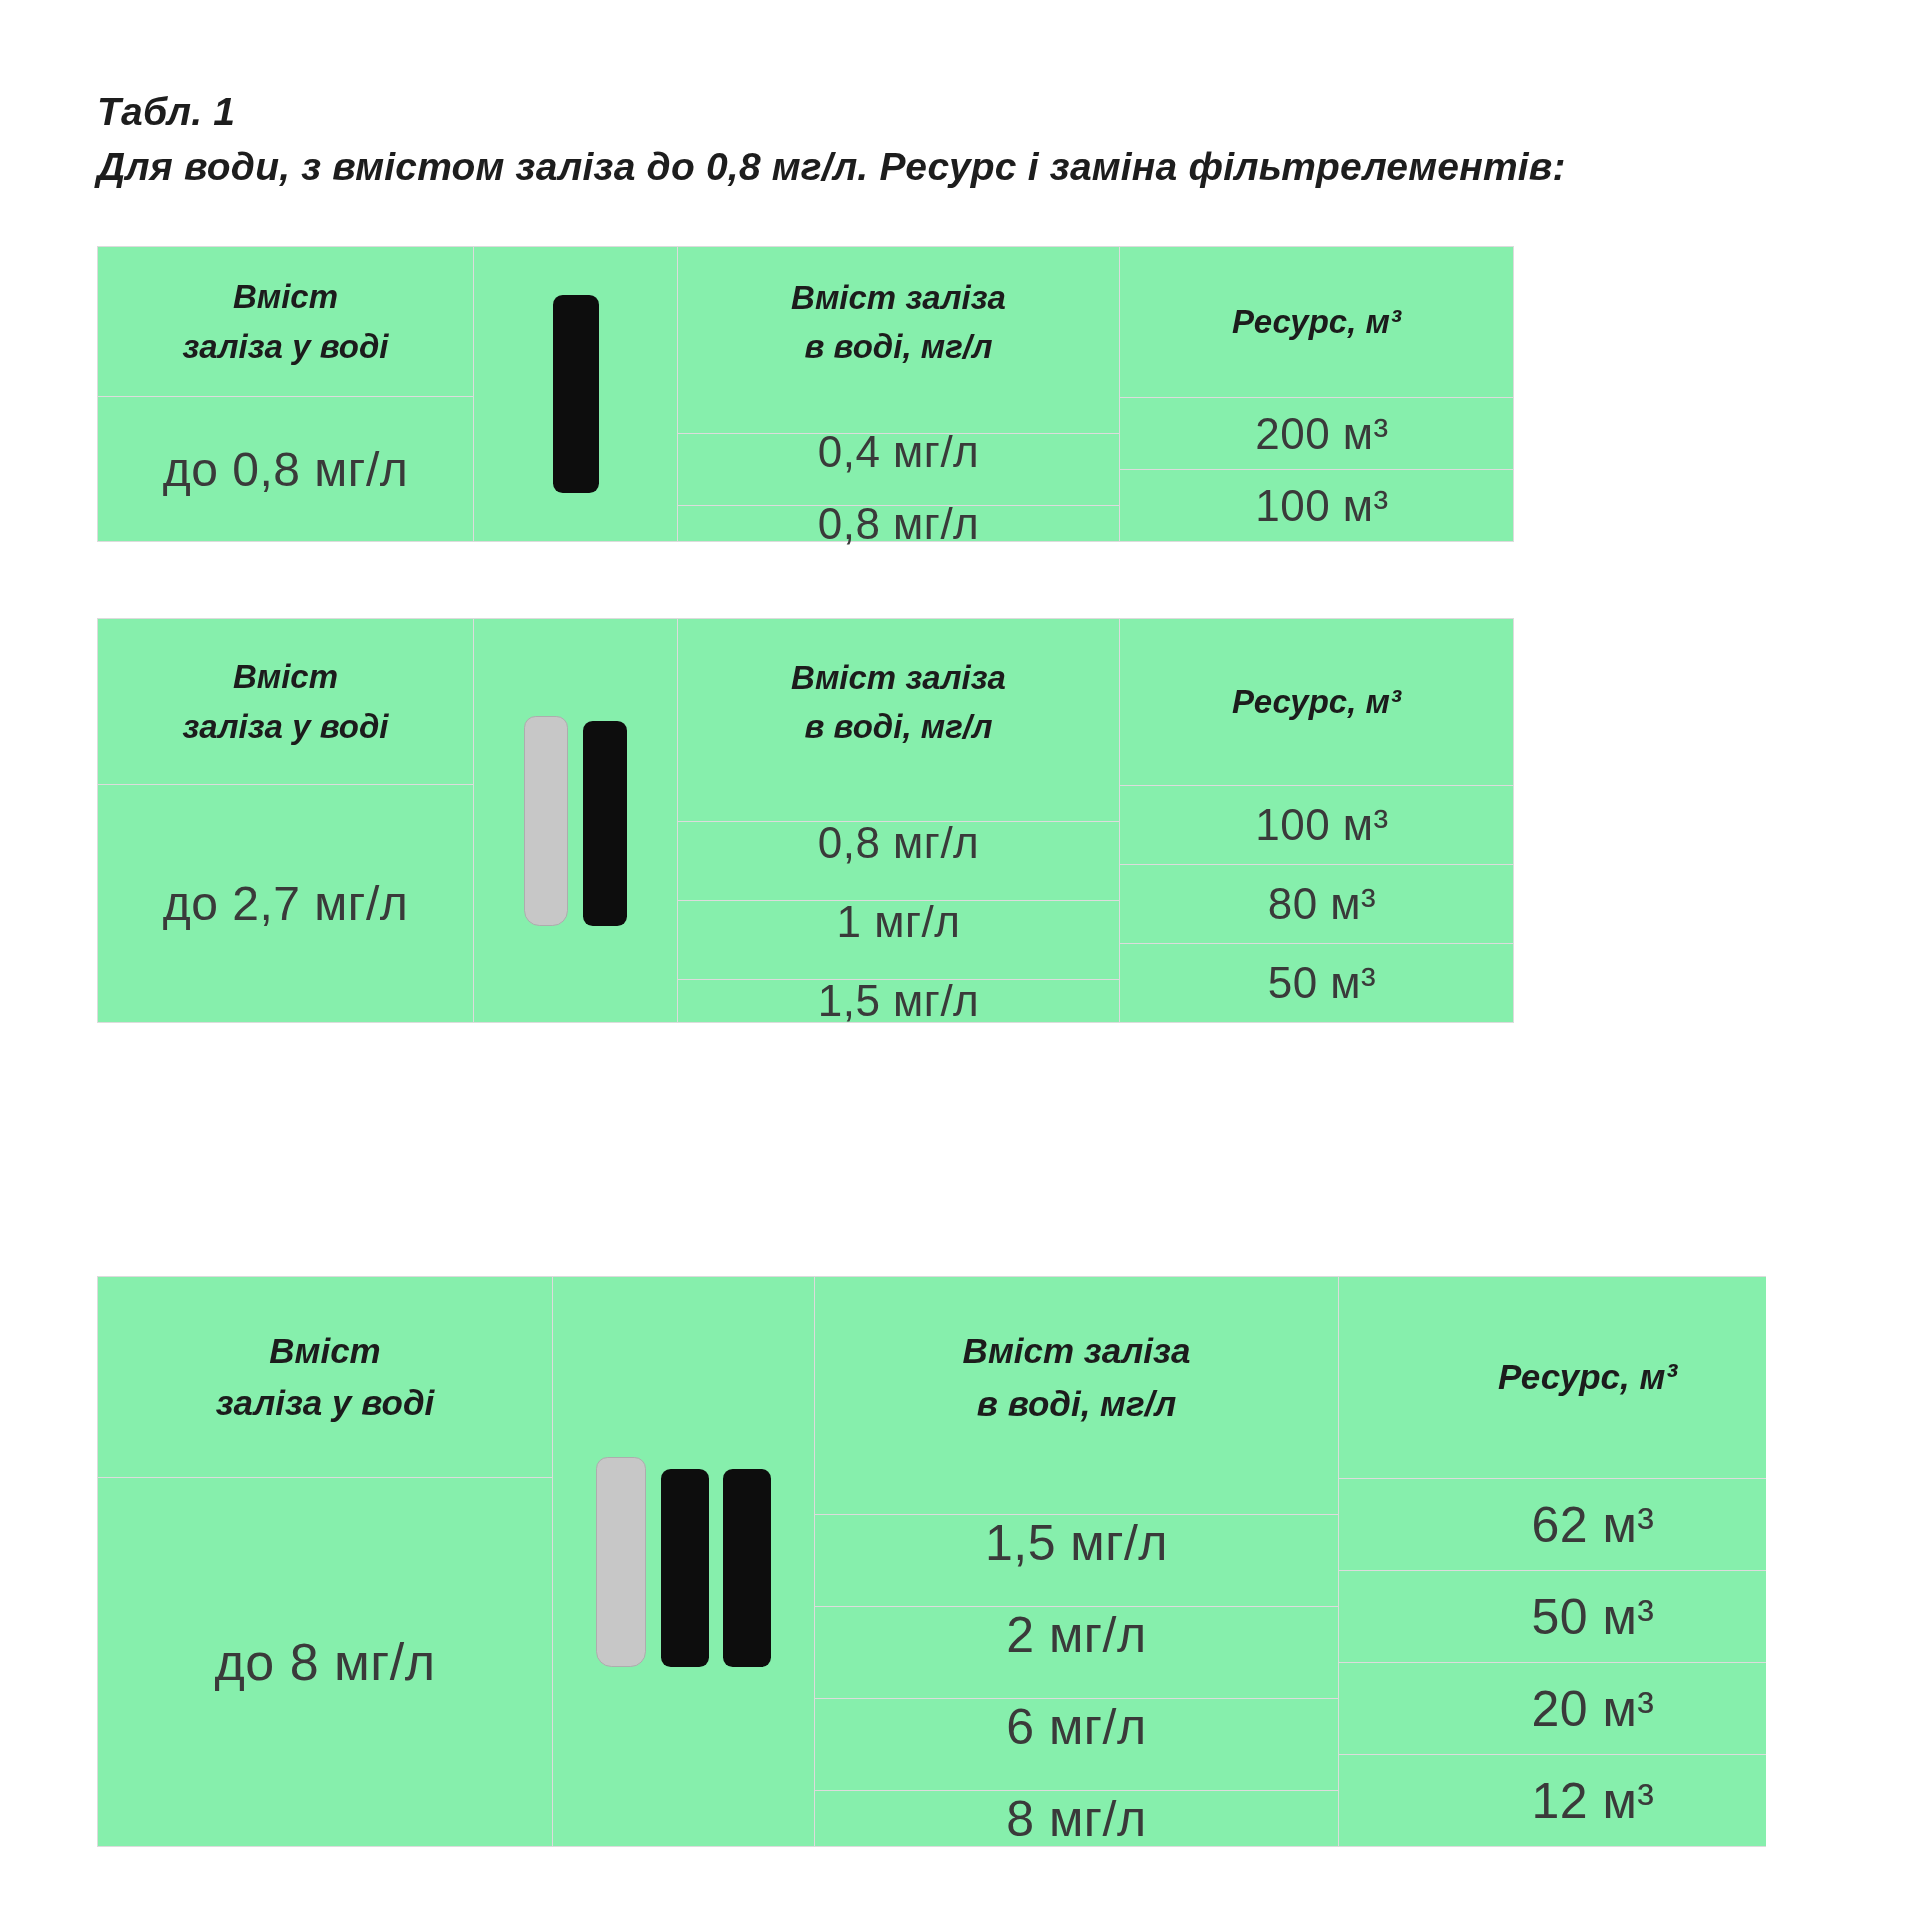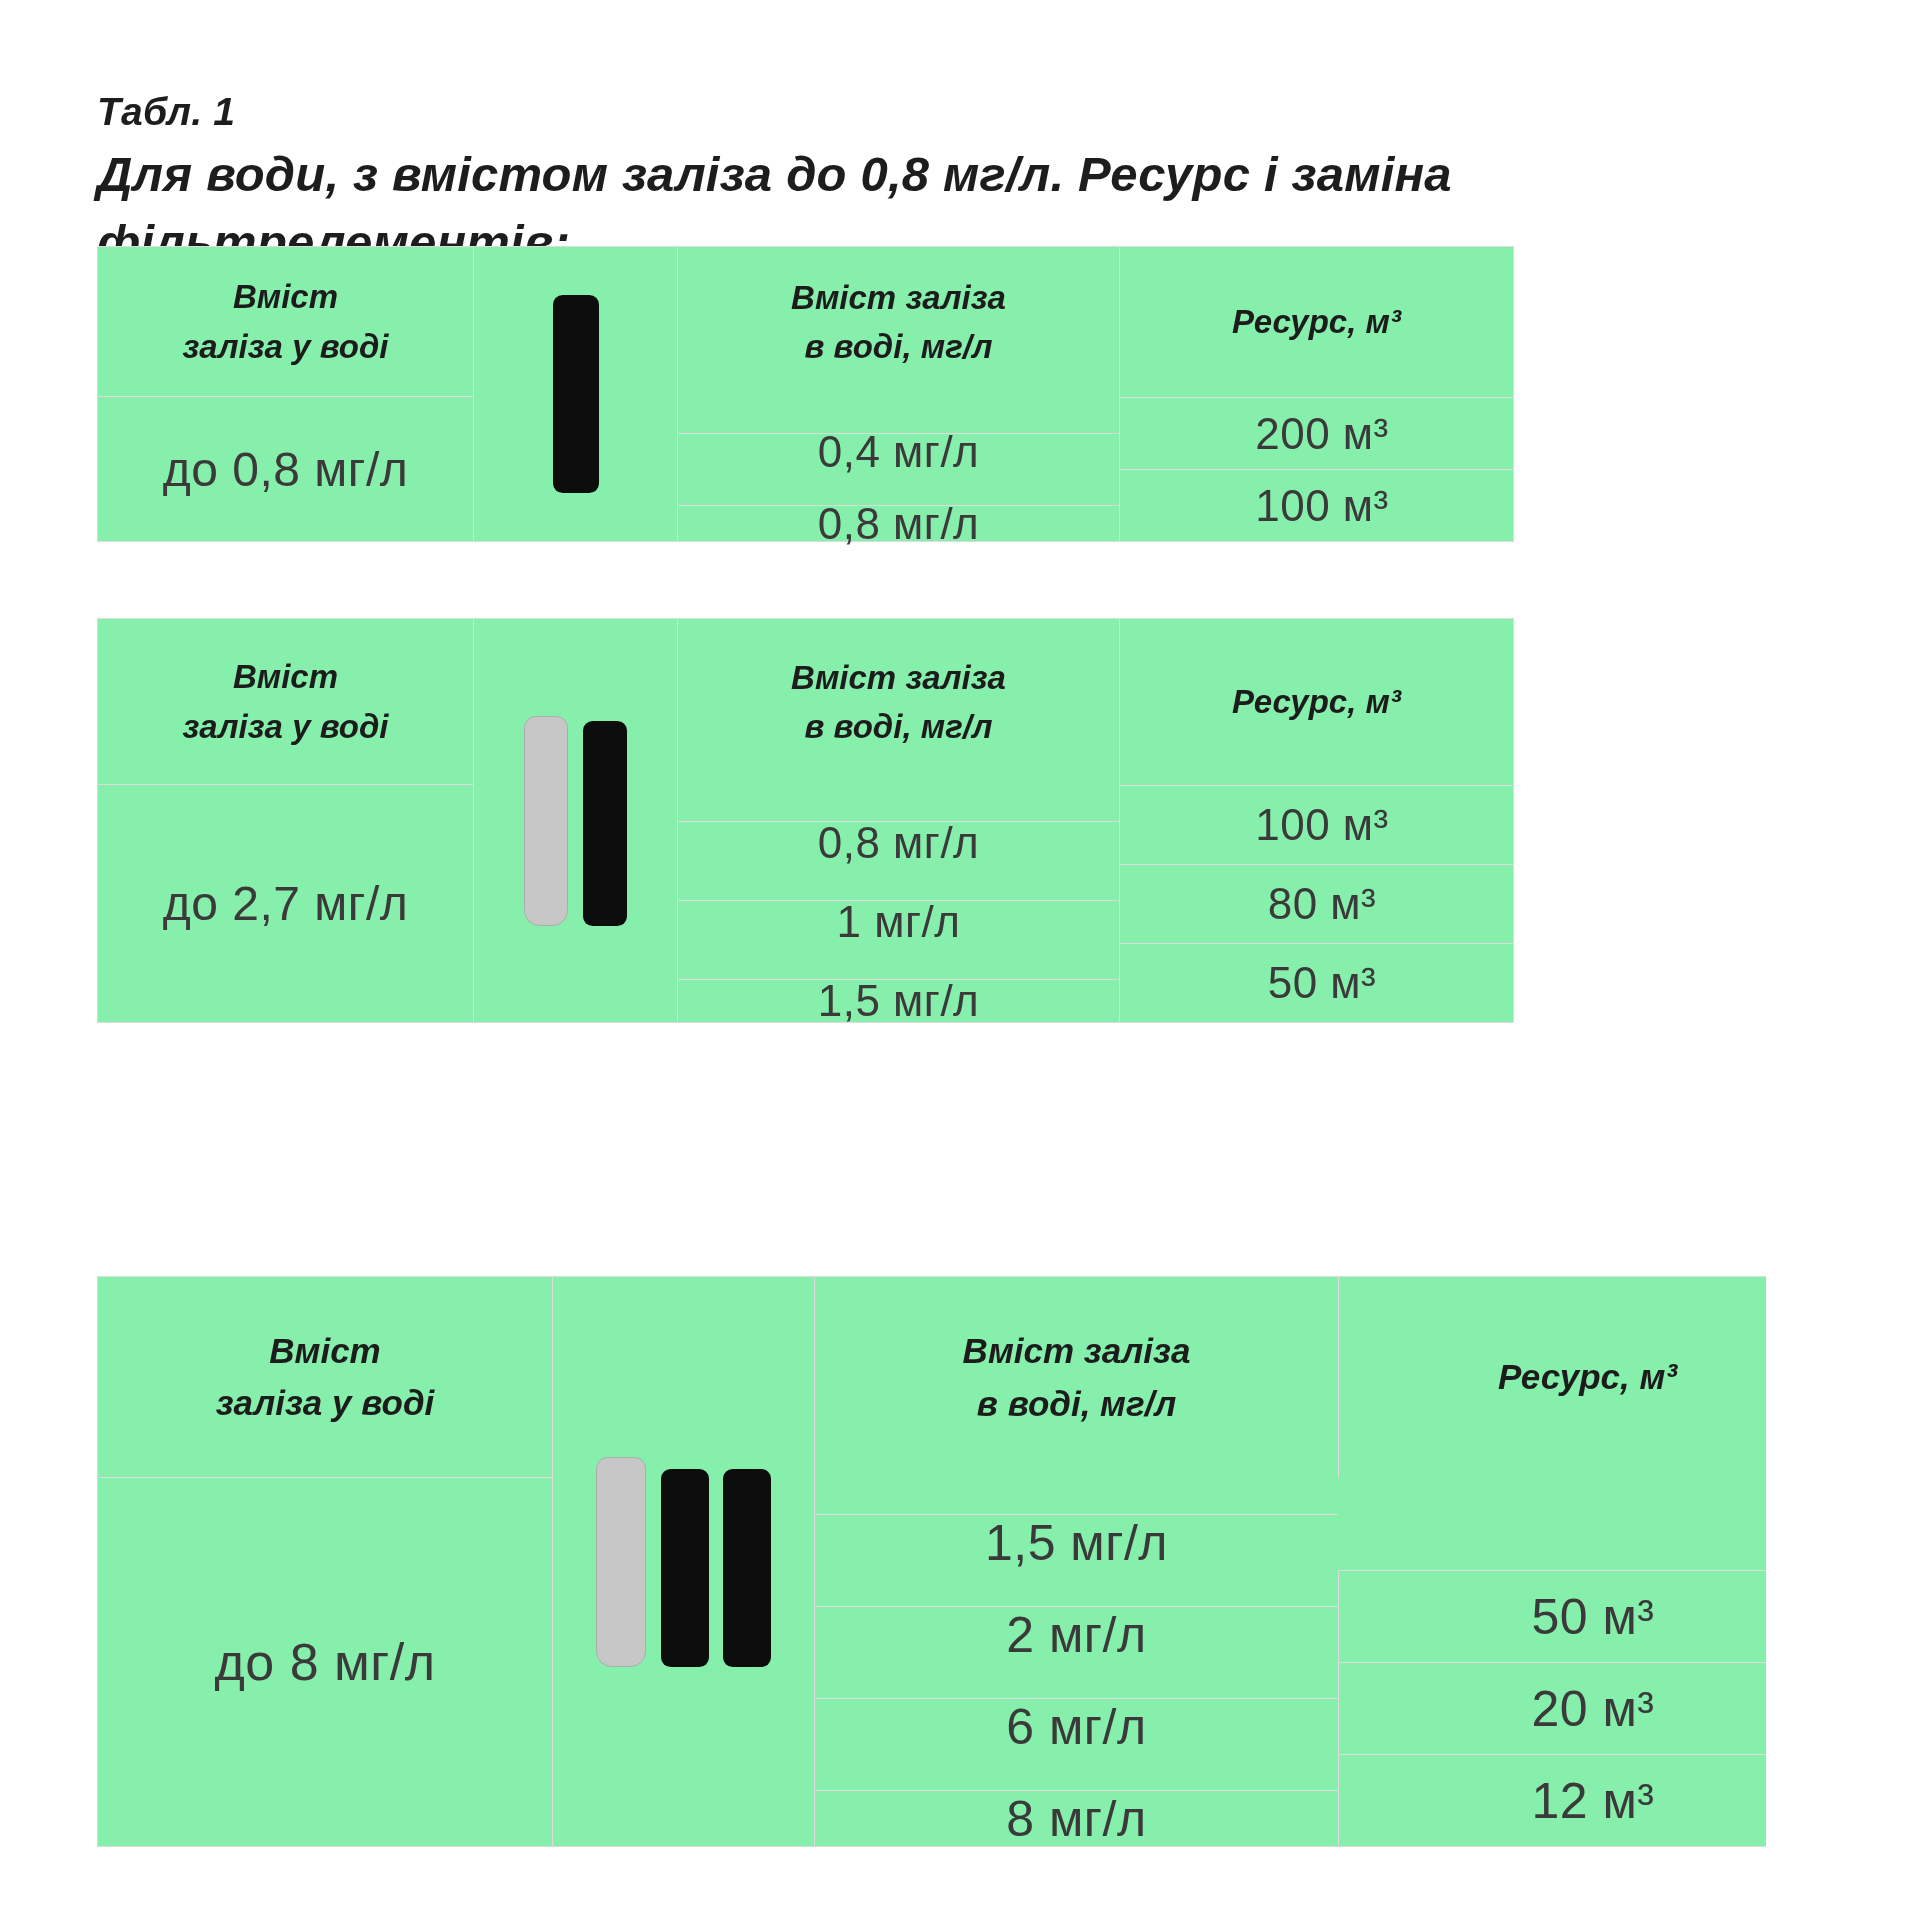--- a/index.html
+++ b/index.html
@@ -21,21 +21,21 @@
     color:var(--text);
     overflow:hidden;
   }
   
   .block-title{position:absolute;left:97px;}
   .title-label{
     font-size:39px;font-weight:700;font-style:italic;
     line-height:1.4;letter-spacing:0.2px;
   }
   .title-sub{
-    font-size:49px;font-weight:700;font-style:italic;
+    font-size:39px;font-weight:700;font-style:italic;
     line-height:1.4;letter-spacing:0.2px;
   }
   
   .ftable{
     position:absolute;left:97px;
     display:grid;
     border:1.9px solid var(--border);
     background:#86efac;
   }
   .cell{
@@ -155,20 +155,21 @@
         <div class="cart"></div>
       </div>
     </div>
     <div class="cell head c1">
       <span>Вміст заліза</span>
       <span>в воді, мг/л</span>
     </div>
     <div class="cell head d1">Ресурс, м³</div>
 
     <div class="cell value c" style="grid-row:2;">1,5 мг/л</div>
+    <div class="cell value d" style="grid-row:2;">62 м³</div>
     <div class="cell value c" style="grid-row:3;">2 мг/л</div>
     <div class="cell value d" style="grid-row:3;">50 м³</div>
     <div class="cell value c" style="grid-row:4;">6 мг/л</div>
     <div class="cell value d" style="grid-row:4;">20 м³</div>
     <div class="cell value c" style="grid-row:5;">8 мг/л</div>
     <div class="cell value d" style="grid-row:5;">12 м³</div>
   </div>
 
 </div>
 

